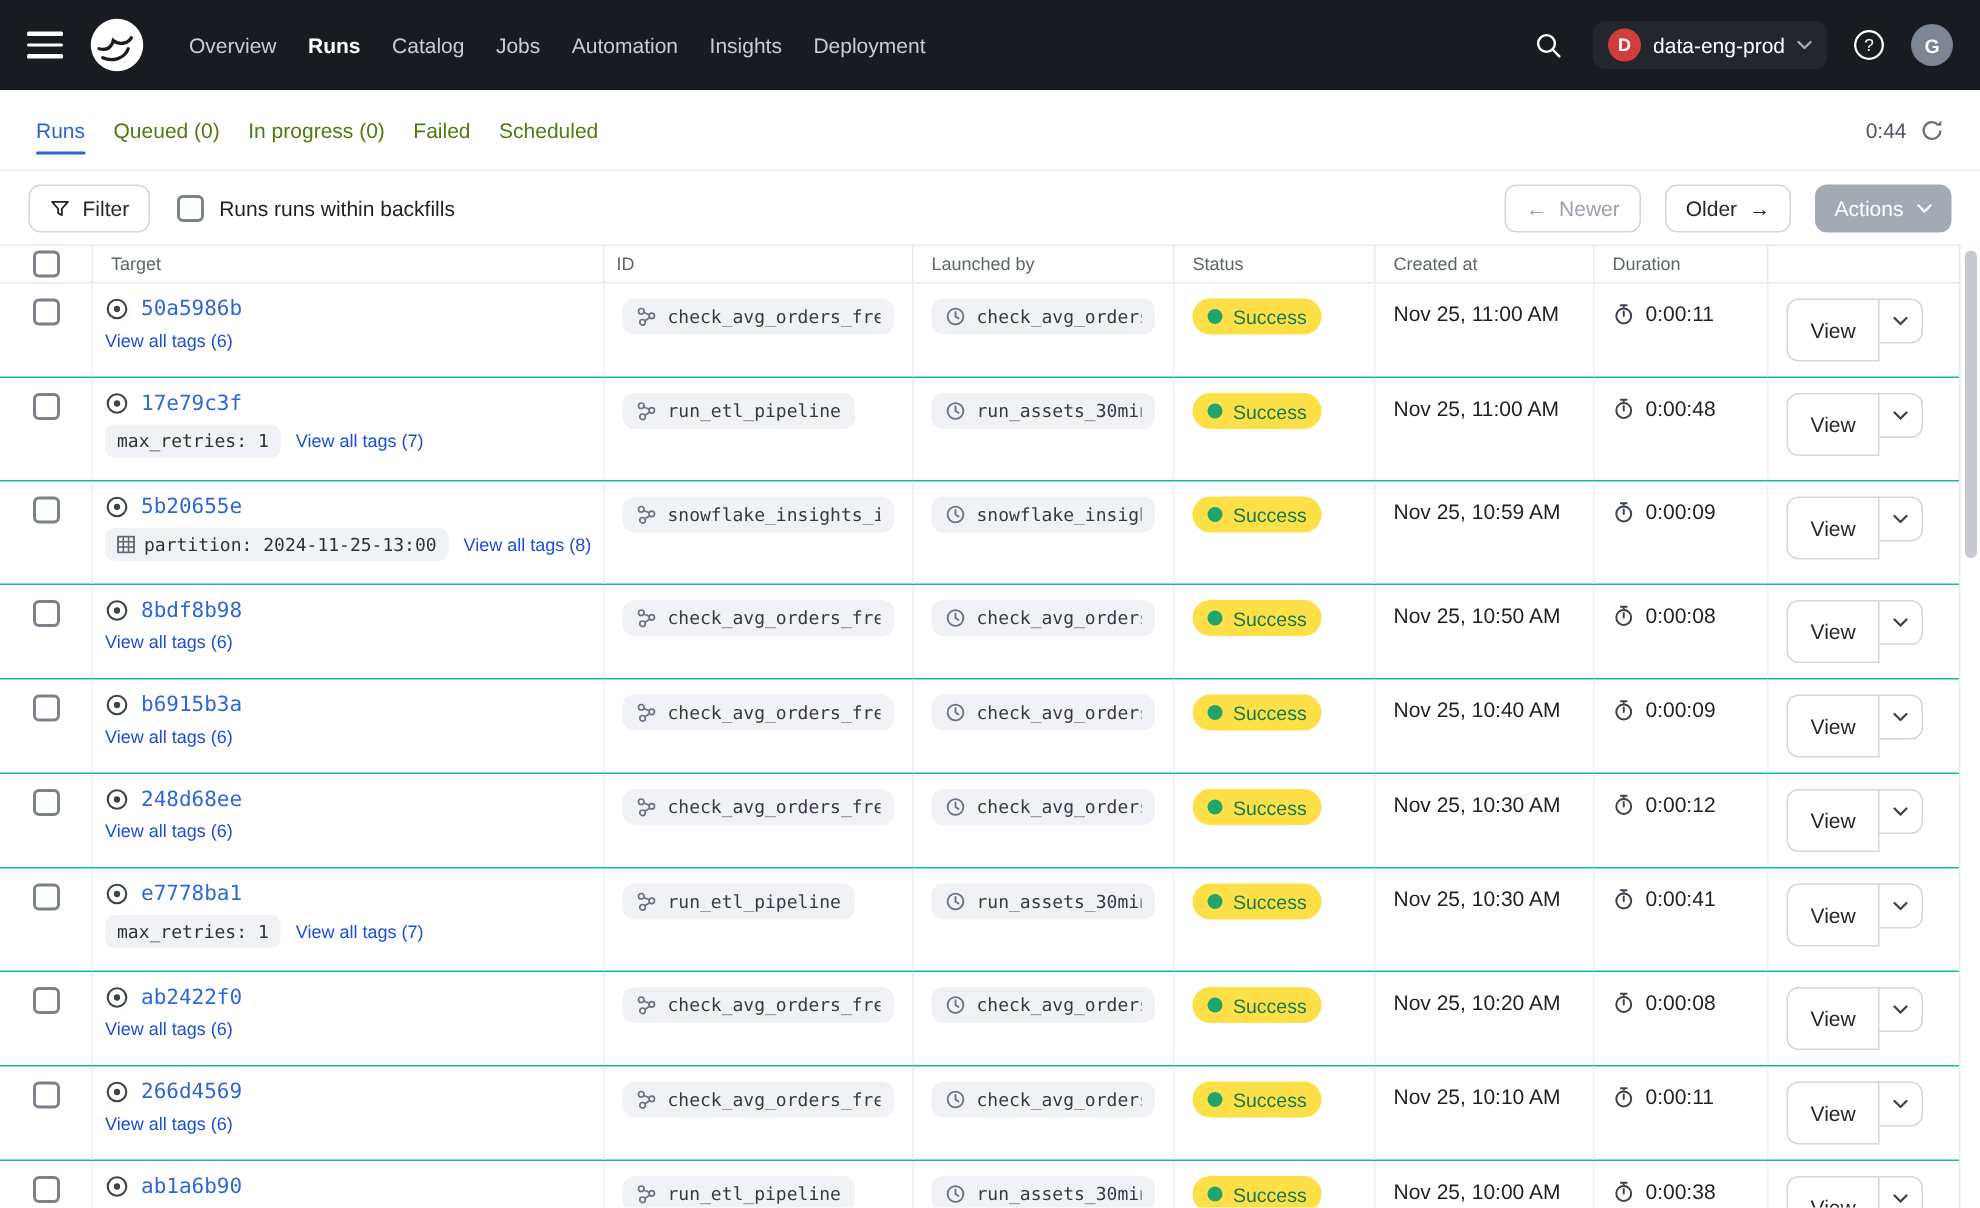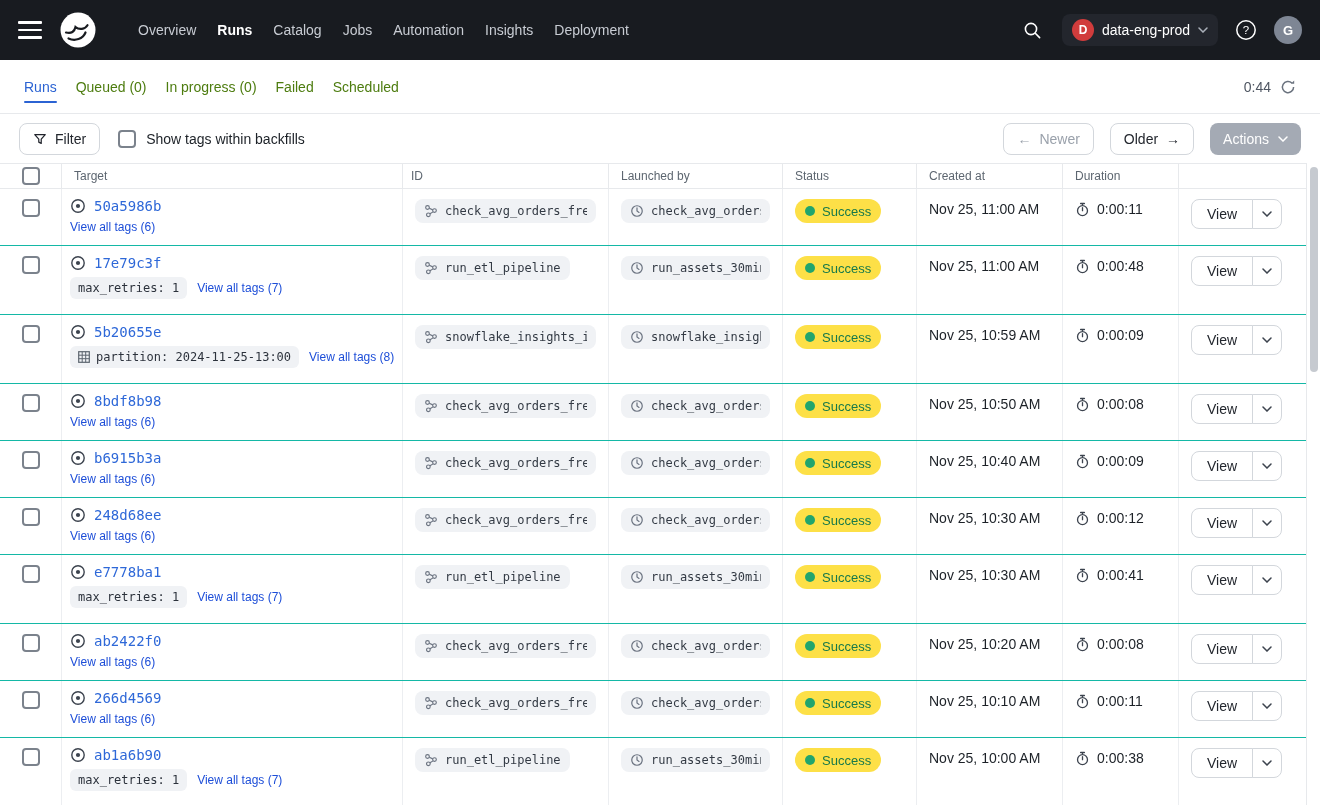--- a/index.html
+++ b/index.html
@@ -5,21 +5,21 @@
   *{box-sizing:border-box}
   html,body{margin:0;padding:0}
   body{width:1320px;height:805px;overflow:hidden;background:#fff;position:relative;
        font-family:"Liberation Sans",sans-serif;color:#1c2127}
 
   
   .navbar{height:60px;background:#181b20;display:flex;align-items:center;padding:0 18px;gap:12px}
   .hamburger{width:24px;display:flex;flex-direction:column;gap:5px;cursor:pointer;padding:4px 0}
   .hamburger span{height:2.5px;background:#fff;border-radius:1px}
   .logo-wrap{width:40px;height:40px;display:flex;align-items:center;justify-content:center;margin:0 4px;cursor:pointer}
-  .nav-items{display:flex;gap:21px;margin-left:24px;align-items:center}
+  .nav-items{display:flex;gap:21px;margin-left:12px;align-items:center}
   .nav-item{color:#c8ccd3;font-size:14px;cursor:pointer;white-space:nowrap}
   .nav-item.active{color:#fff;font-weight:700}
   .nav-right{margin-left:auto;display:flex;align-items:center;gap:15px}
   .search-btn{width:30px;height:30px;display:flex;align-items:center;justify-content:center;cursor:pointer}
   .deploy-pill{display:flex;align-items:center;gap:8px;background:#23262d;border-radius:8px;
                padding:5px 10px;color:#fff;font-size:14px;cursor:pointer}
   .badge-d{width:22px;height:22px;border-radius:50%;background:#d13c3c;color:#fff;font-size:12px;
            font-weight:700;display:flex;align-items:center;justify-content:center}
   .deploy-chev{display:flex;align-items:center;color:#aab0b9}
   .help-btn{width:26px;height:26px;display:flex;align-items:center;justify-content:center;cursor:pointer}
@@ -69,21 +69,21 @@
   .view-all{font-size:12px;color:#1d4ed8;cursor:pointer;white-space:nowrap}
   .tag-pill{height:24px;display:inline-flex;align-items:center;gap:7px;background:#f0f2f5;border-radius:8px;
             padding:0 9px;max-width:100%;cursor:pointer;overflow:hidden}
   .pill-text{font-family:"DejaVu Sans Mono",monospace;font-size:12px;color:#333a44;white-space:nowrap;overflow:hidden}
   .status-pill{height:24px;display:inline-flex;align-items:center;gap:7px;background:#fde047;border-radius:12px;
                padding:0 10px;font-size:13px;color:#17794a;white-space:nowrap}
   .dot{width:10px;height:10px;border-radius:50%;background:#21a56d;flex:none}
   .created,.dur-text{font-size:14px;color:#1c2127;white-space:nowrap}
   .dur-ic{display:flex;align-items:center;margin-top:1px}
   .view-group{display:inline-flex}
-  .view-btn{height:30px;border:1px solid #d3d7dc;background:#fff;border-radius:8px 0 0 8px;padding:0 15px;
+  .view-btn{height:42px;border:1px solid #d3d7dc;background:#fff;border-radius:8px 0 0 8px;padding:0 15px;
             font-size:14px;color:#23272e;cursor:pointer;font-family:inherit}
   .caret-btn{height:30px;width:30px;border:1px solid #d3d7dc;margin-left:-1px;background:#fff;
              border-radius:0 8px 8px 0;display:flex;align-items:center;justify-content:center;cursor:pointer}
 
   
   .scroll-track{position:absolute;top:163px;right:0;bottom:0;width:14px;background:#fff;border-left:1px solid #e7e9ec}
   .scroll-thumb{position:absolute;top:4px;left:3px;width:8px;height:205px;background:#c6cad0;border-radius:4px;cursor:pointer}
 </style>
 </head>
 <body>
@@ -159,21 +159,21 @@
   <button class="btn">
     <span style="display:flex;align-items:center">
       <svg width="14" height="14" viewBox="0 0 16 16">
           <path d="M2 3h12l-4.6 5.2V13l-2.8-1.4V8.2z" fill="none" stroke="#21242c" stroke-width="1.4" stroke-linejoin="round"></path>
         </svg>
     </span>
     <span>Filter</span>
   </button>
   <label class="backfill">
     <span class="check"></span>
-    <span>Show tags within backfills</span>
+    <span>Runs runs within backfills</span>
   </label>
   <div class="toolbar-right">
     <button class="btn newer">
       <span class="arrow">←</span>
       <span>Newer</span>
     </button>
     <button class="btn">
       <span>Older</span>
       <span class="arrow">→</span>
     </button>

